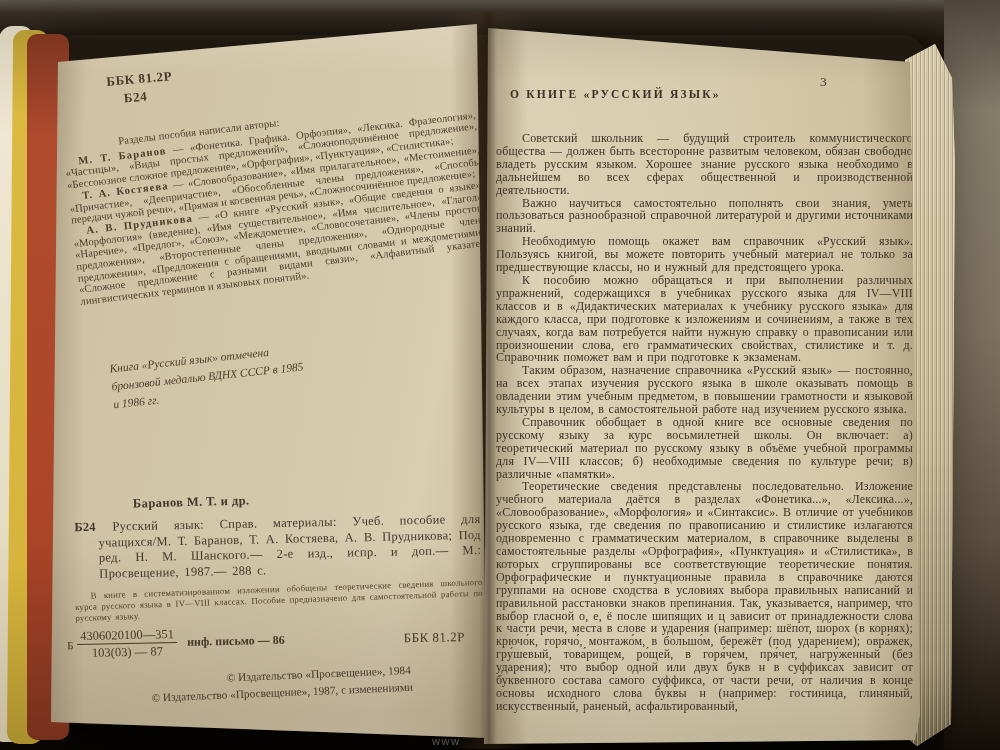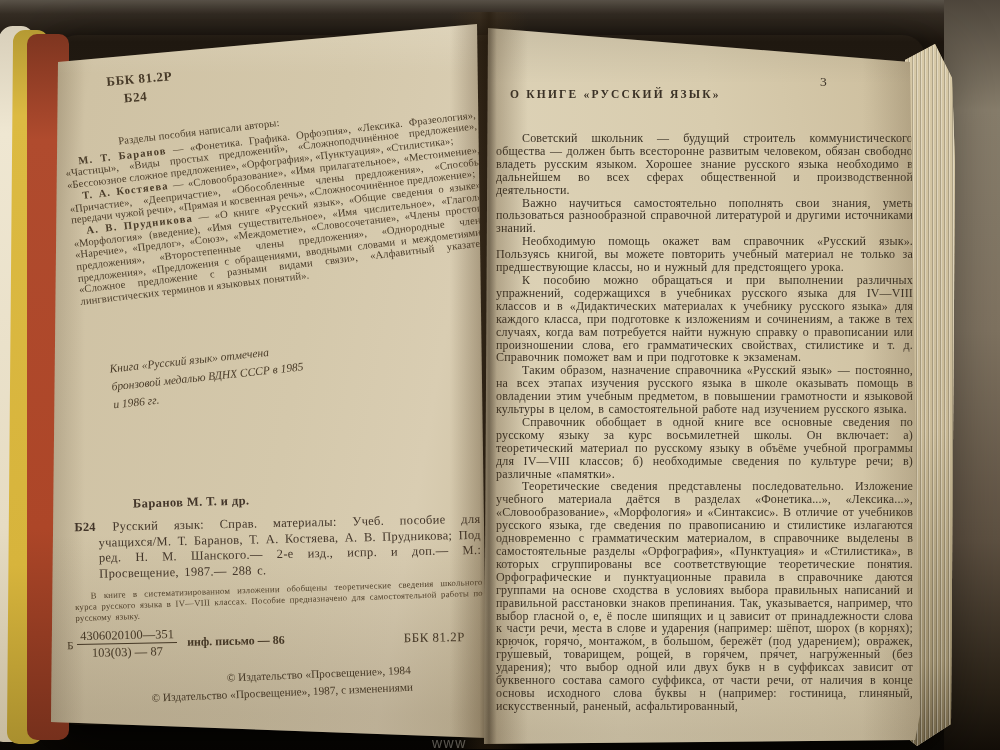--- a/index.html
+++ b/index.html
@@ -104,21 +104,21 @@
   .cr2{ margin-left:16px; }
 
   
   .running-head{ left:28px; top:74px; font-weight:bold; font-size:11.5px; letter-spacing:2.2px; color:#3a3126; }
   .folio{ left:338px; top:60px; font-size:13.5px; color:#3a3126; }
   .body-text{ left:14px; top:118px; width:417px; height:618px; overflow:hidden; font-size:12px;
             line-height:12.9px; color:#3b3226; text-align:justify; letter-spacing:.15px; word-spacing:1.2px; }
   .body-text p{ text-indent:26px; }
 
   .watermark{ position:absolute; left:432px; top:735px; font-family:"Liberation Sans",sans-serif;
-            font-size:14px; letter-spacing:1.5px; color:rgba(215,210,198,.4); }
+            font-size:11px; letter-spacing:1.5px; color:rgba(215,210,198,.4); }
 </style>
 </head>
 <body>
 
 <div class="stage">
   <div class="right-backdrop"></div>
   <div class="book-shadow"></div>
   <div class="jacket"></div>
   <div class="endpaper"></div>
   <div class="cover-red"></div>

